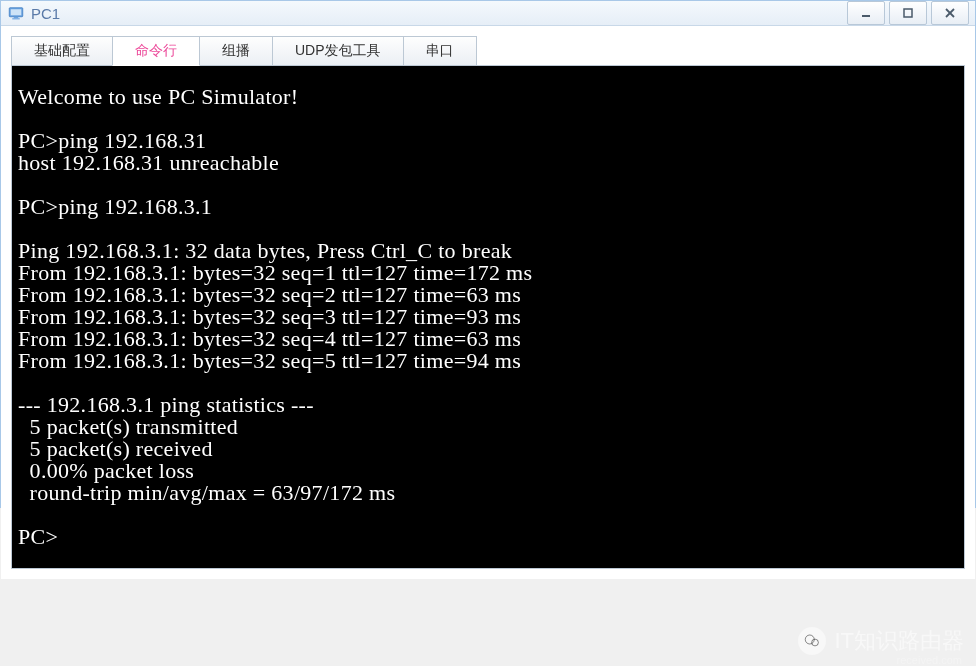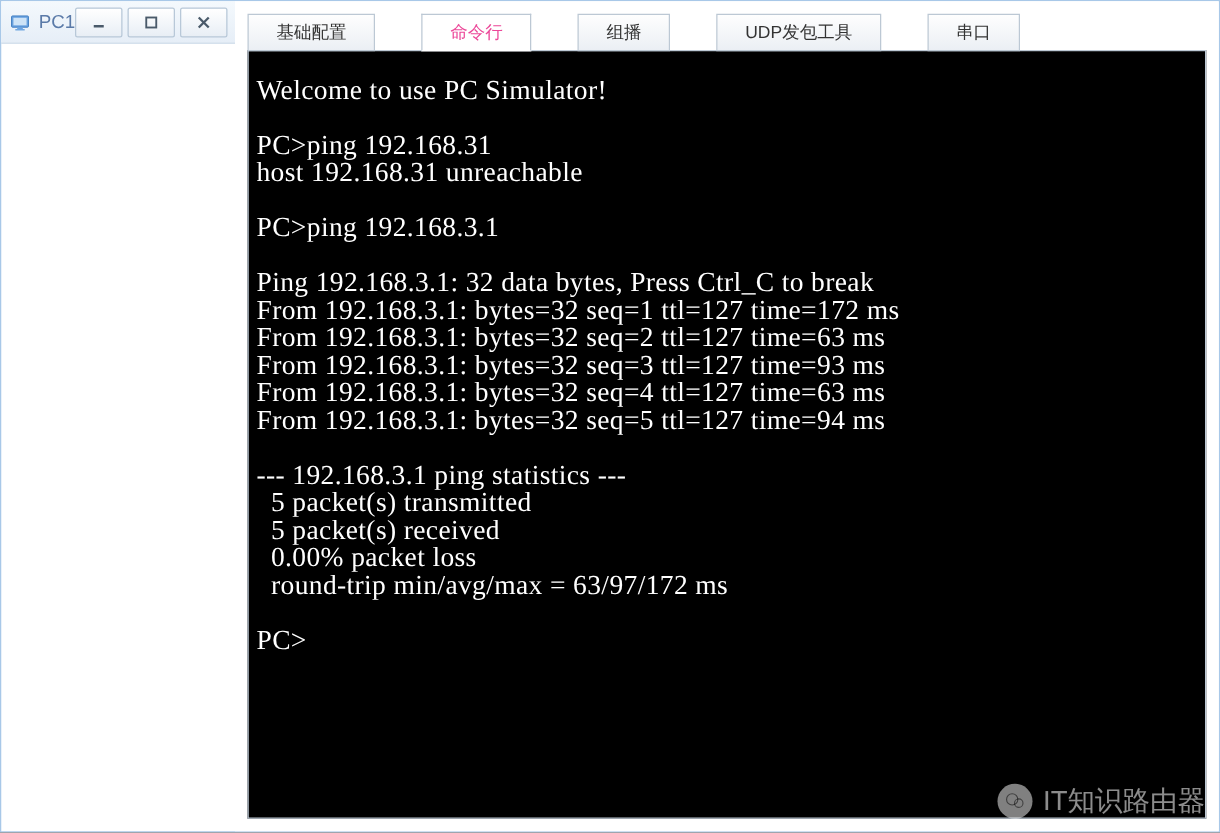--- a/index.html
+++ b/index.html
@@ -9,25 +9,25 @@
     }
     body {
       font-family: "Microsoft YaHei", Arial, sans-serif;
       background: #f0f0f0;
       width: 976px;
       height: 666px;
       overflow: hidden;
     }
     .window {
       width: 976px;
-      height: 666px;
+      height: 508px;
       background: #fff;
       border: 1px solid #a8c8e8;
       display: flex;
-      flex-direction: row;
+      flex-direction: column;
     }
     .titlebar {
       height: 34px;
       background: linear-gradient(to bottom, #f4f9fd, #e6eef7);
       border-bottom: 1px solid #c8d8e8;
       display: flex;
       align-items: center;
       padding: 0 6px;
       color: #5a7aa8;
       font-size: 15px;
@@ -69,21 +69,20 @@
     .inner-area {
       flex: 1;
       padding: 10px;
       background: #fff;
       display: flex;
       flex-direction: column;
     }
     .tabs {
       display: flex;
       border-bottom: none;
-      gap: 38px;
     }
     .tab {
       padding: 5px 22px;
       border: 1px solid #bcc8d4;
       background: linear-gradient(to bottom, #fefefe, #ebeff4);
       font-size: 14px;
       color: #333;
       cursor: pointer;
       margin-right: -1px;
       position: relative;

